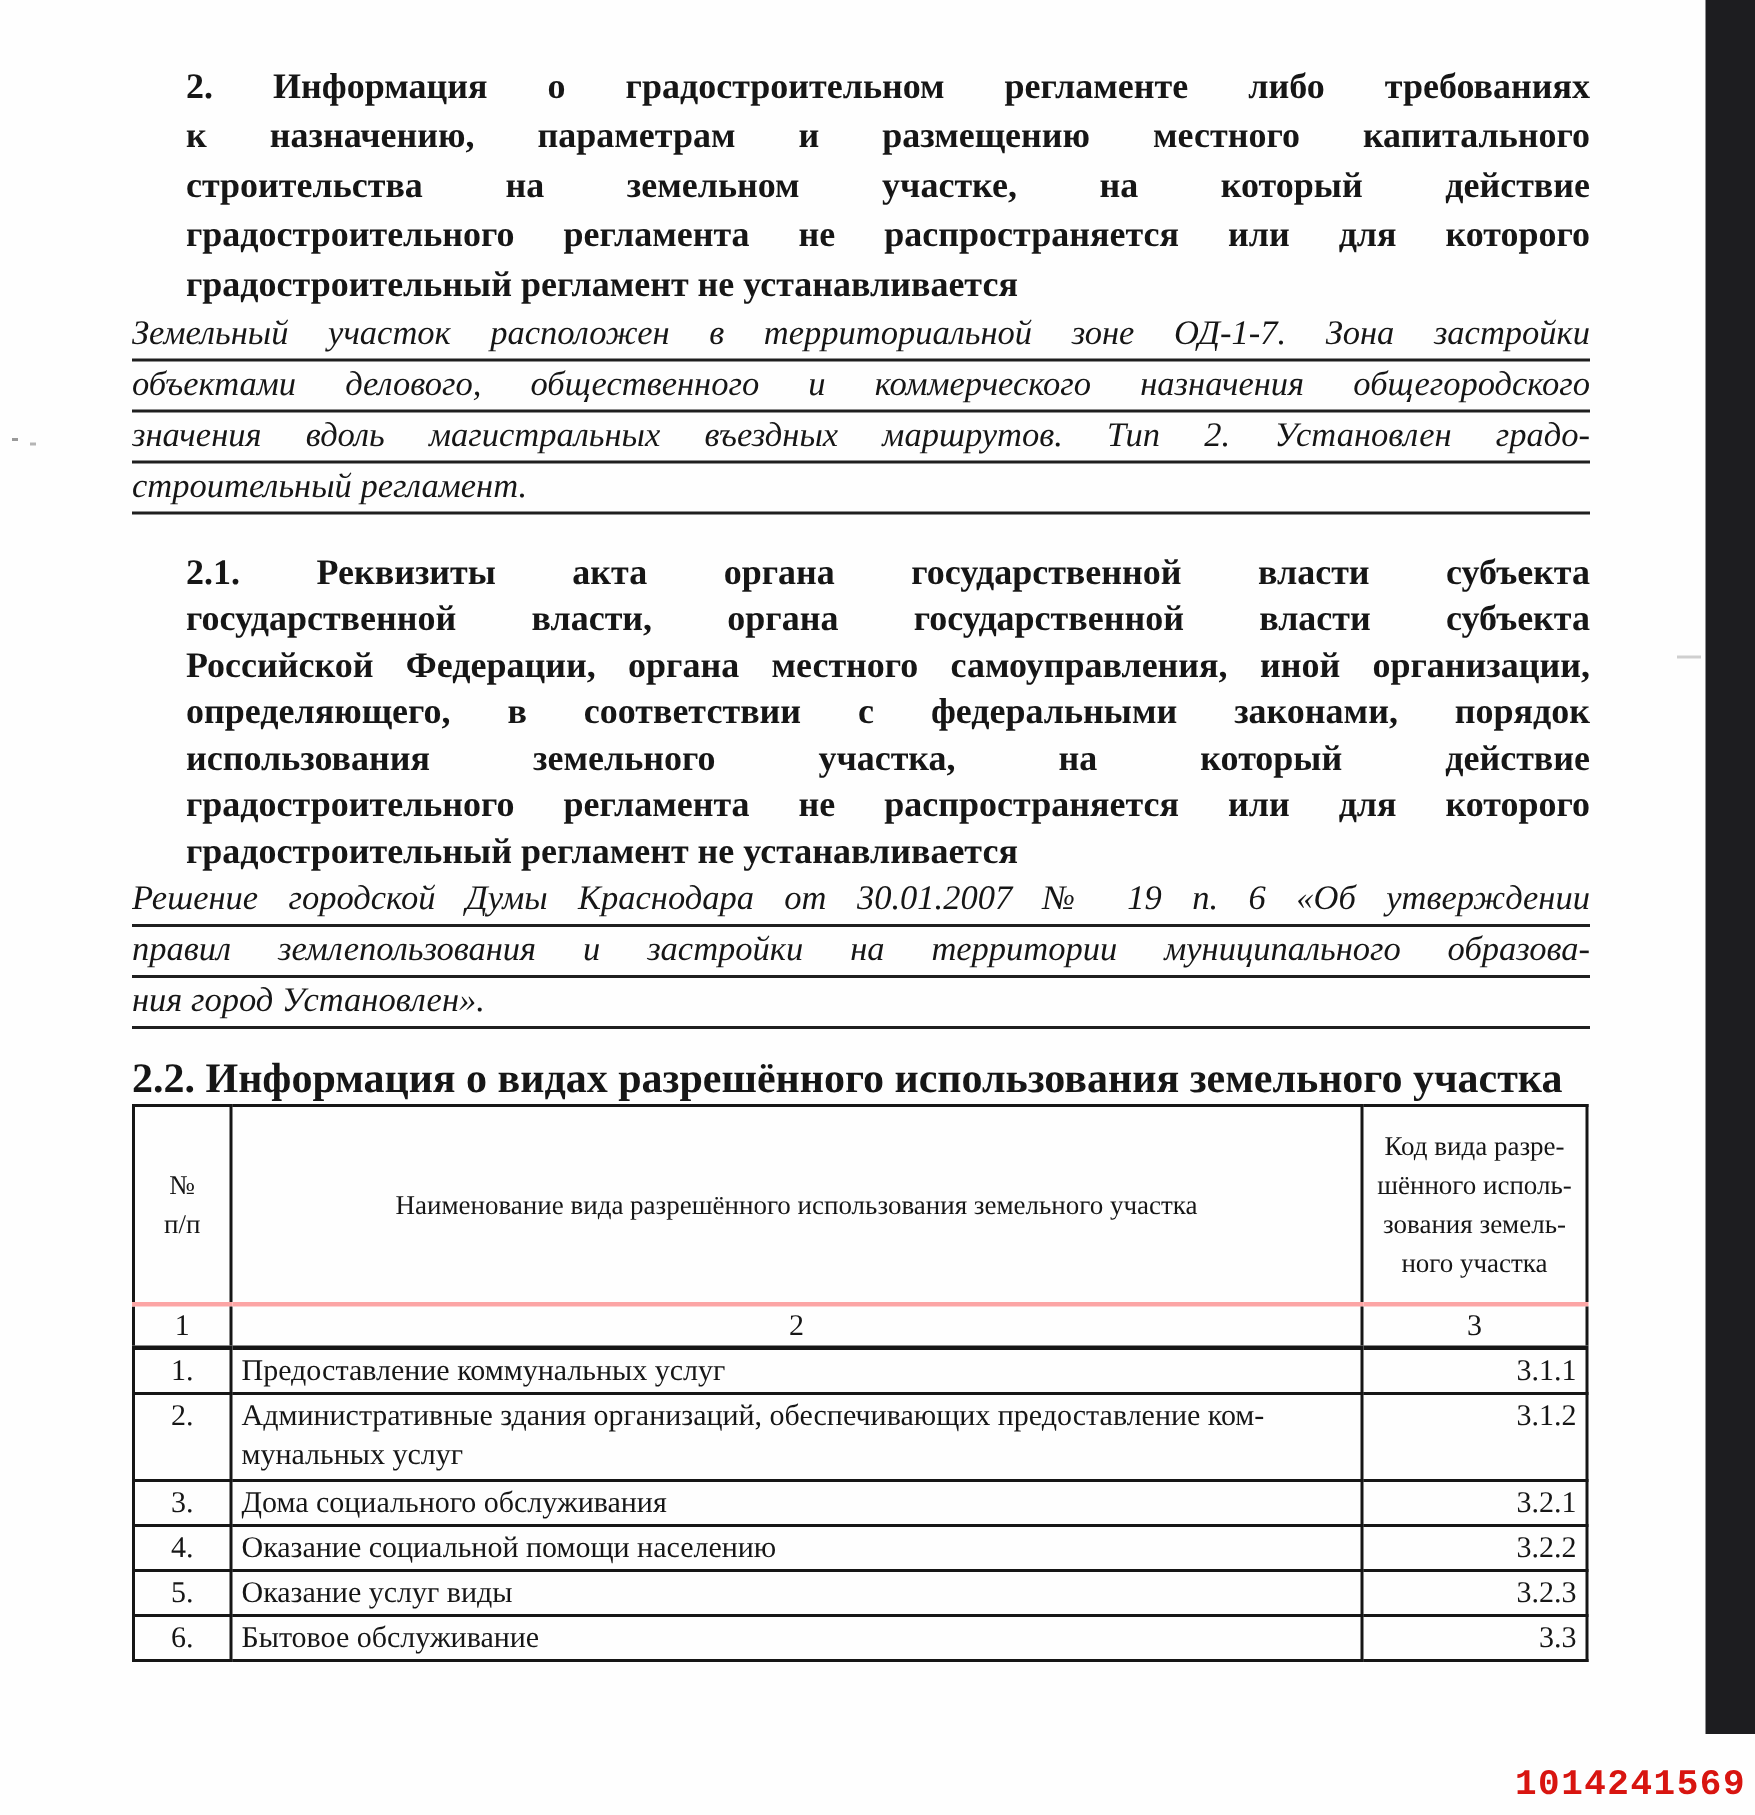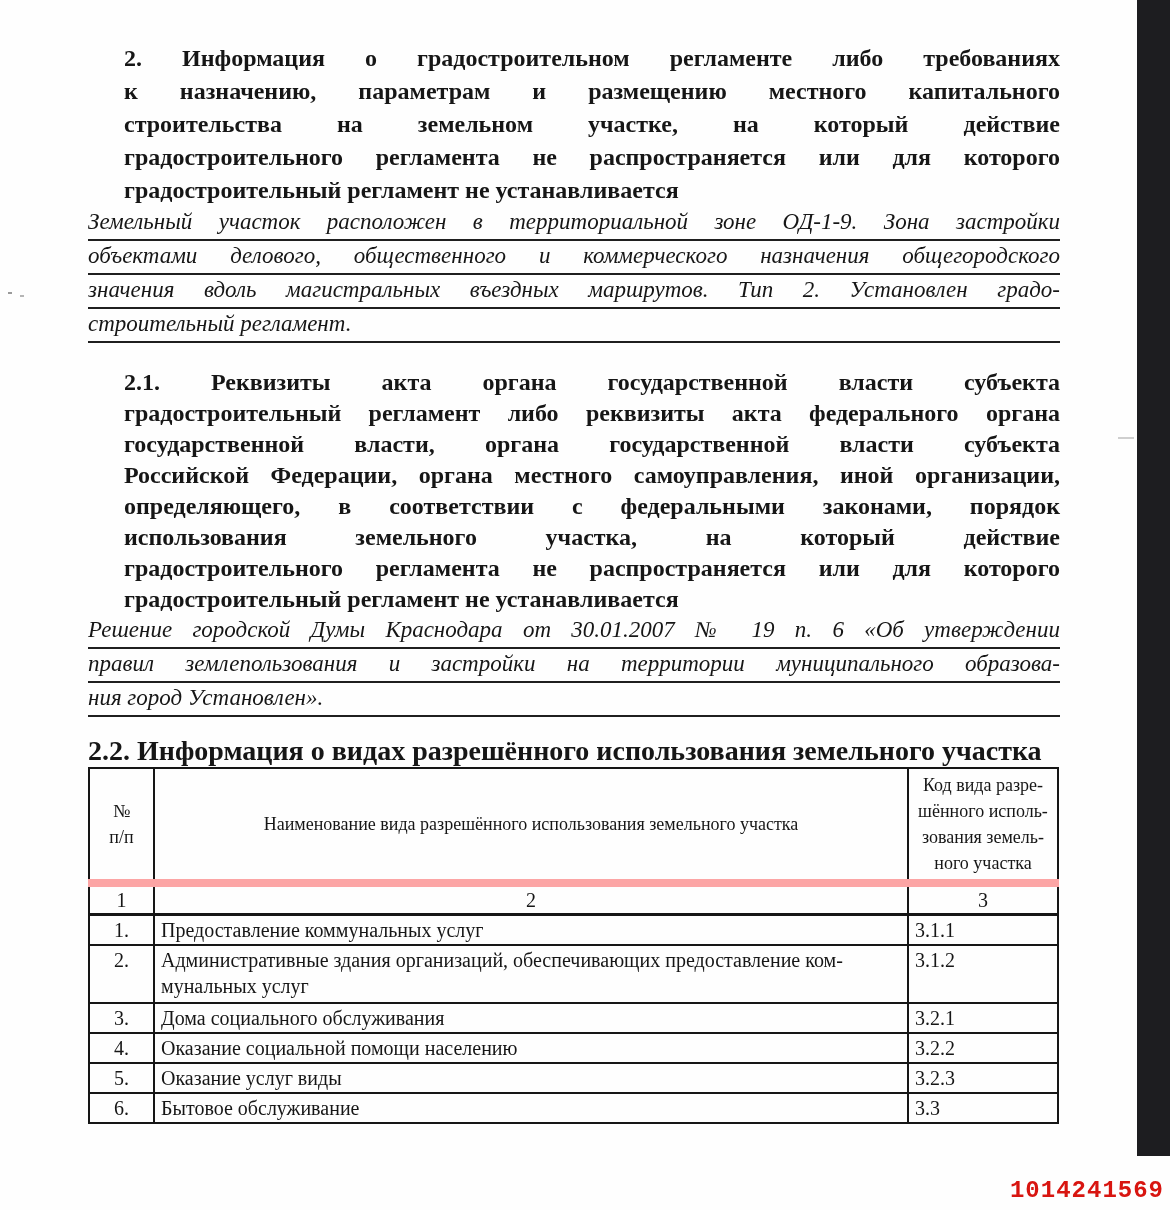--- a/index.html
+++ b/index.html
@@ -42,24 +42,24 @@
     margin-top:2px; width:969px; table-layout:fixed;
     border-collapse:collapse; border:2px solid #161616;
   }
   table.uses col.c-num  { width:65px; }
   table.uses col.c-name { width:754px; }
   table.uses col.c-code { width:150px; }
   table.uses td {
     border:2px solid #161616; font-size:20px; line-height:26px;
     padding:1px 6px; vertical-align:top; overflow:hidden;
   }
-  tr.hdr td { height:108px; font-size:18px; line-height:26px; text-align:center; vertical-align:middle; border-bottom:8px solid #fca5a5; padding:1px 2px; }
+  tr.hdr td { height:108px; font-size:18px; line-height:26px; text-align:center; vertical-align:middle; border-bottom:3px solid #fca5a5; padding:11px 2px; }
   tr.numbering td { height:23px; text-align:center; line-height:24px; border-bottom:3px solid #161616; }
   td.cell-num  { text-align:center; }
-  td.cell-code { text-align:left; }
+  td.cell-code { text-align:right; }
   tr.r-short td { height:23px; }
   tr.r1 td { height:25px; }
   tr.r2 td { height:54px; }
 
   .doc-number {
     position:absolute; right:6px; top:1177px;
     font-family:Liberation Mono, monospace; font-weight:bold;
     font-size:24px; letter-spacing:1px; color:#d81510;
   }
   .scan-strip {
@@ -89,29 +89,28 @@
 
     <div class="para s2">
       <div class="ln">2.&nbsp;Информация о градостроительном регламенте либо требованиях</div>
       <div class="ln">к назначению, параметрам и размещению местного капитального</div>
       <div class="ln">строительства на земельном участке, на который действие</div>
       <div class="ln">градостроительного регламента не распространяется или для которого</div>
       <div class="ln last">градостроительный регламент не устанавливается</div>
     </div>
 
     <div class="note">
-      <div class="ln">Земельный участок расположен в территориальной зоне ОД-1-9. Зона застройки</div>
+      <div class="ln">Земельный участок расположен в территориальной зоне ОД-1-7. Зона застройки</div>
       <div class="ln">объектами делового, общественного и коммерческого назначения общегородского</div>
       <div class="ln">значения вдоль магистральных въездных маршрутов. Тип 2. Установлен градо-</div>
       <div class="ln last">строительный регламент.</div>
     </div>
 
     <div class="para s21" style="margin-top:24px;">
       <div class="ln">2.1.&nbsp;Реквизиты акта органа государственной власти субъекта</div>
-      <div class="ln">градостроительный регламент либо реквизиты акта федерального органа</div>
       <div class="ln">государственной власти, органа государственной власти субъекта</div>
       <div class="ln">Российской Федерации, органа местного самоуправления, иной организации,</div>
       <div class="ln">определяющего, в соответствии с федеральными законами, порядок</div>
       <div class="ln">использования земельного участка, на который действие</div>
       <div class="ln">градостроительного регламента не распространяется или для которого</div>
       <div class="ln last">градостроительный регламент не устанавливается</div>
     </div>
 
     <div class="note">
       <div class="ln">Решение городской Думы Краснодара от 30.01.2007 № 19 п. 6 «Об утверждении</div>

